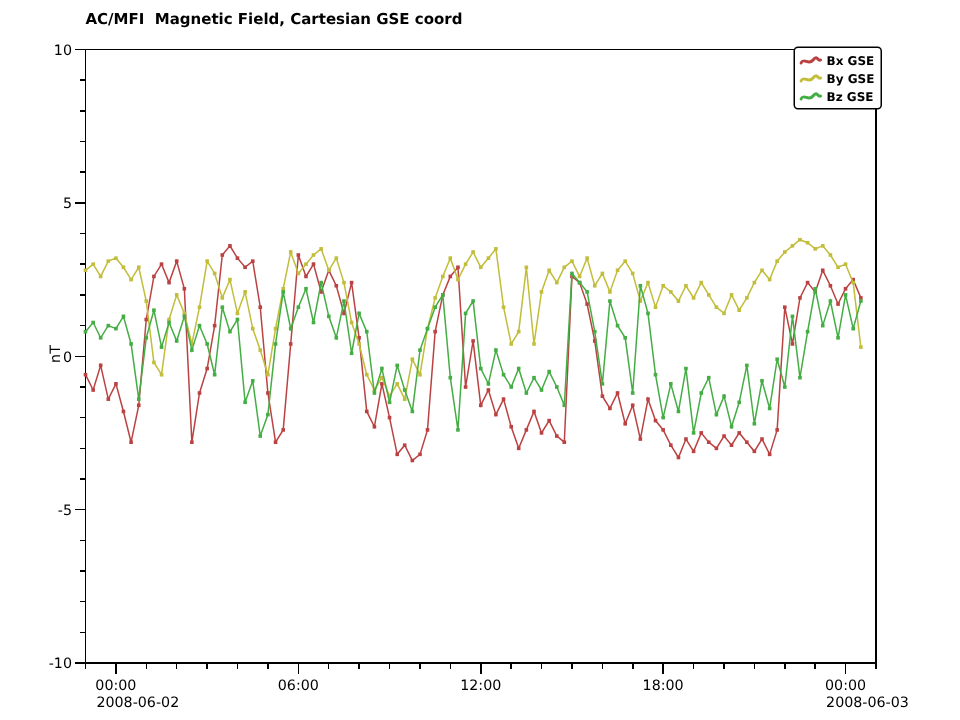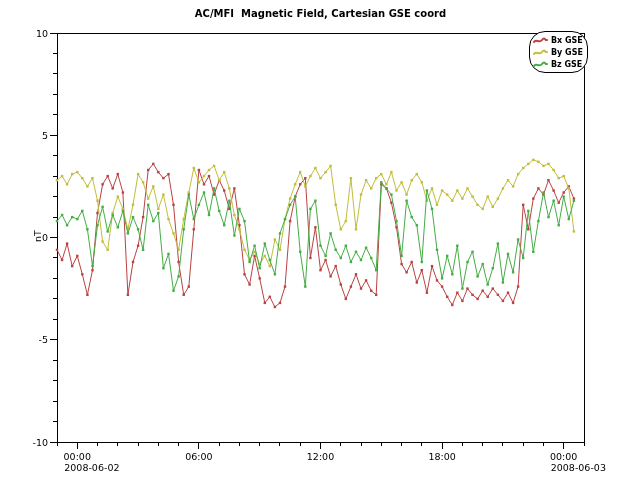--- a/index.html
+++ b/index.html
@@ -1,32 +1,32 @@
 <!DOCTYPE html>
 <html><head>
 <meta charset="utf-8">
 <style>
   html,body{margin:0;padding:0;background:#fff;}
   .canvas{
     position:relative;width:640px;height:480px;background:#fff;overflow:hidden;
     font-family:"DejaVu Sans",sans-serif;color:#000;
   }
   .chart-title{
-    position:absolute;left:57px;top:8px;width:527px;text-align:center;
+    position:absolute;left:57px;top:8px;width:527px;text-align:left;
     font-size:10px;font-weight:700;white-space:pre;letter-spacing:0;
   }
   .ylab{
     position:absolute;left:26px;top:228px;width:24px;height:16px;line-height:16px;
     text-align:center;font-size:9.5px;transform:rotate(-90deg);
   }
   #plot{position:absolute;left:0;top:0;}
   #plot text{font-family:"DejaVu Sans",sans-serif;fill:#000;}
   .legend{
     position:absolute;left:529px;top:31px;background:#fff;border:1px solid #000;
-    border-radius:16px;padding:2px 4px 2px 3px;z-index:5;
+    border-radius:3px;padding:2px 4px 2px 3px;z-index:5;
   }
   .lg-row{display:flex;align-items:center;height:12px;}
   .lg-m{flex:0 0 auto;margin-right:3px;}
   .lg-t{font-size:8px;font-weight:700;white-space:nowrap;}
 </style>
 </head>
 <body>
 
 <div class="canvas">
 

